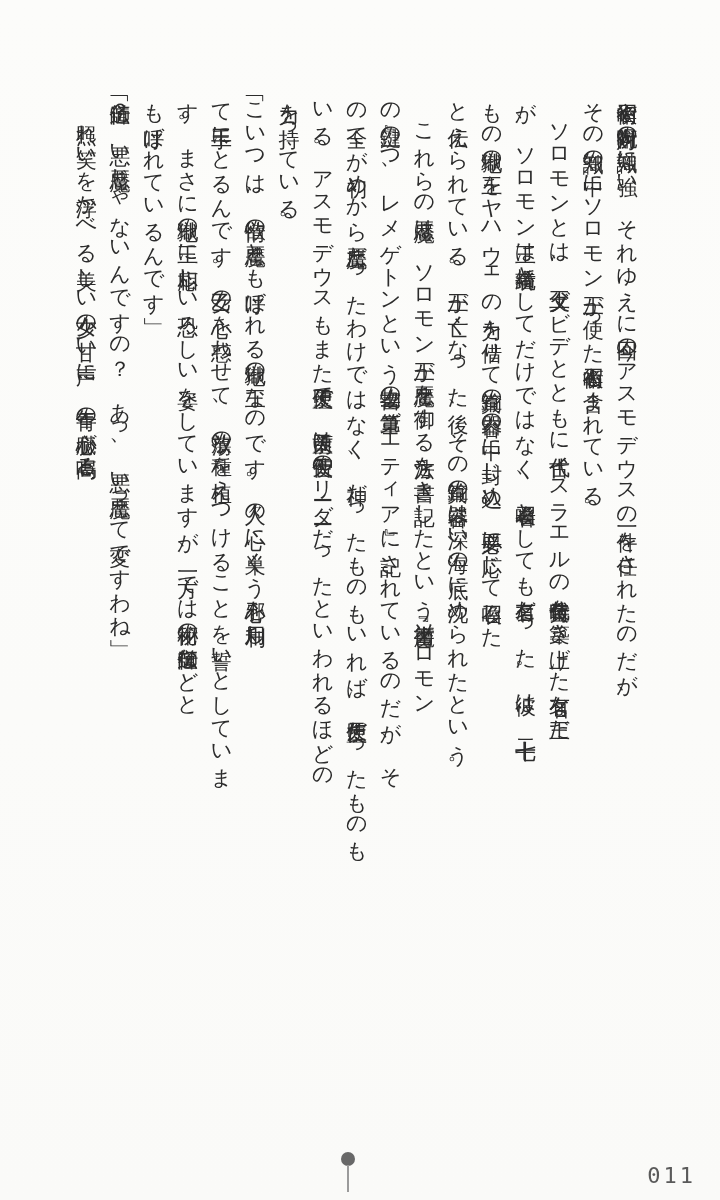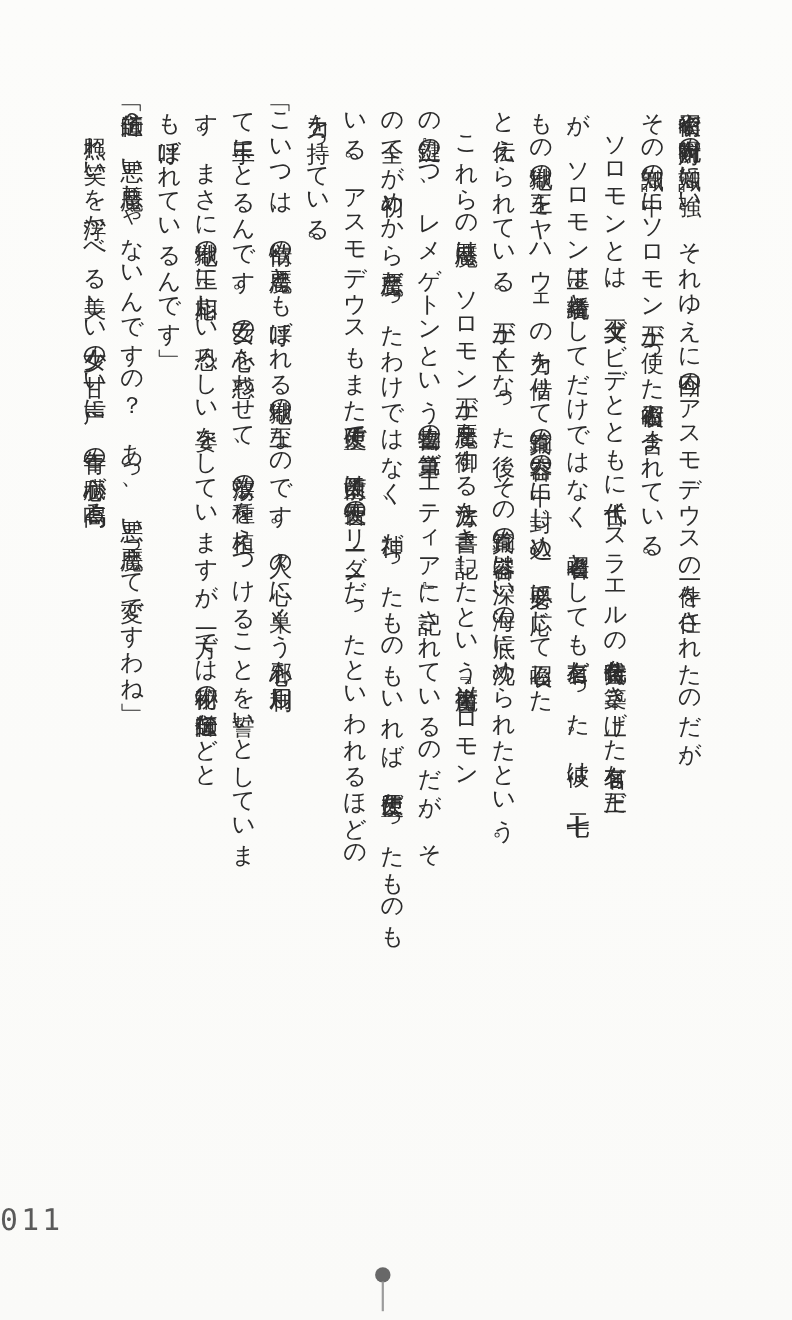--- a/index.html
+++ b/index.html
@@ -32,26 +32,26 @@
     line-height: 33.8px;
     color: #2c2c2c;
     letter-spacing: 0;
   }
   .text-col {
     
     white-space: pre-wrap;
   }
   .pagenum {
     position: absolute;
-    top: 1094px;
+    top: 1163px;
     left: 0;
     width: 696px;
-    text-align: left;
+    text-align: right;
     font-family: "DejaVu Sans Mono", monospace;
-    font-size: 27px;
+    font-size: 22px;
     letter-spacing: 3px;
     color: #5a5a5a;
   }
   .ornament-dot {
     position: absolute;
     left: 341px;
     top: 1152px;
     width: 14px;
     height: 14px;
     border-radius: 50%;

